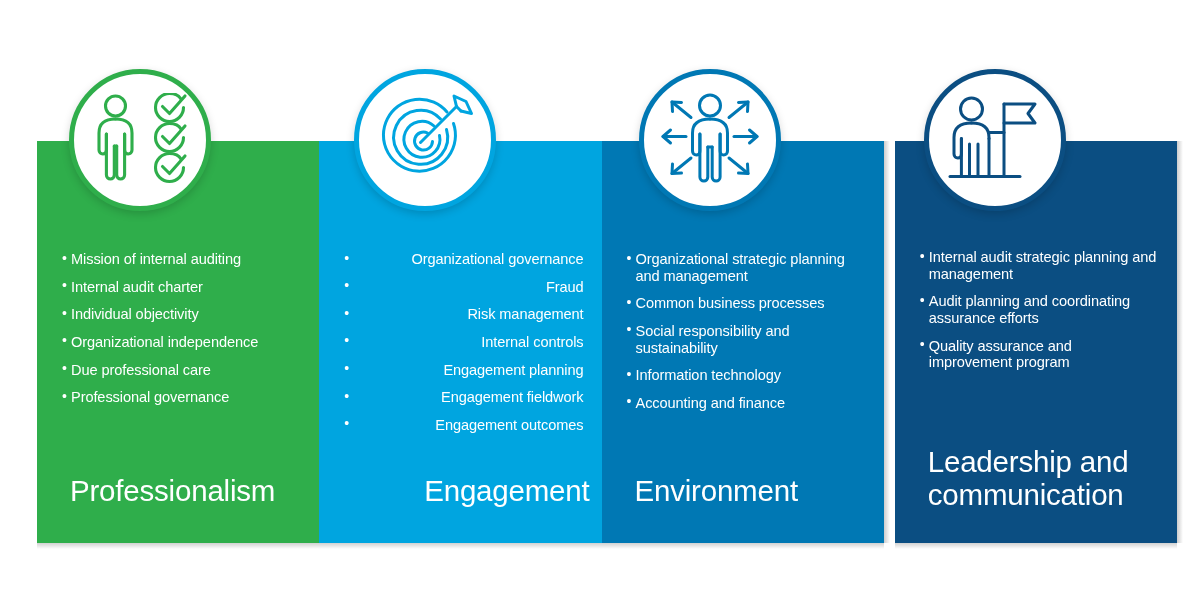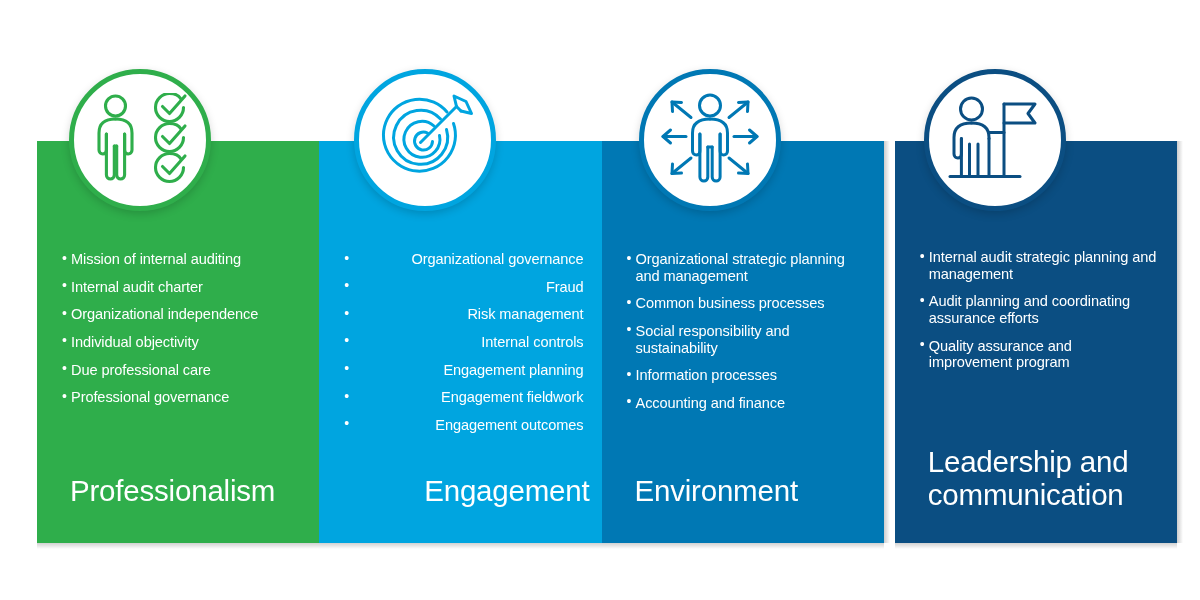--- a/index.html
+++ b/index.html
@@ -97,22 +97,22 @@
 <div id="infographic">
 
   <div class="columns-row">
 
     <div class="column" style="background:#2FAE4B;">
       <div class="col-shadow-r"></div>
       <div class="col-shadow-b"></div>
       <ul class="bullet-list">
         <li>Mission of internal auditing</li>
         <li>Internal audit charter</li>
+        <li>Individual objectivity</li>
         <li>Organizational independence</li>
-        <li>Individual objectivity</li>
         <li>Due professional care</li>
         <li>Professional governance</li>
       </ul>
       <div class="col-title">Professionalism</div>
     </div>
 
     <div class="column" style="background:#00A5E0;text-align:right;">
       <div class="col-shadow-r"></div>
       <div class="col-shadow-b"></div>
       <ul class="bullet-list">
@@ -127,21 +127,21 @@
       <div class="col-title">Engagement</div>
     </div>
 
     <div class="column" style="background:#0078B4;">
       <div class="col-shadow-r"></div>
       <div class="col-shadow-b"></div>
       <ul class="bullet-list" style="">
         <li>Organizational strategic planning and management</li>
         <li>Common business processes</li>
         <li>Social responsibility and sustainability</li>
-        <li>Information processes</li>
+        <li>Information technology</li>
         <li>Accounting and finance</li>
       </ul>
       <div class="col-title">Environment</div>
     </div>
 
     <div class="column" style="background:#0B4E82;margin-left:11px;">
       <div class="col-shadow-b"></div>
       <div class="col-shadow-r"></div>
       <ul class="bullet-list" style="margin-top:108px;">
         <li>Internal audit strategic planning and management</li>

